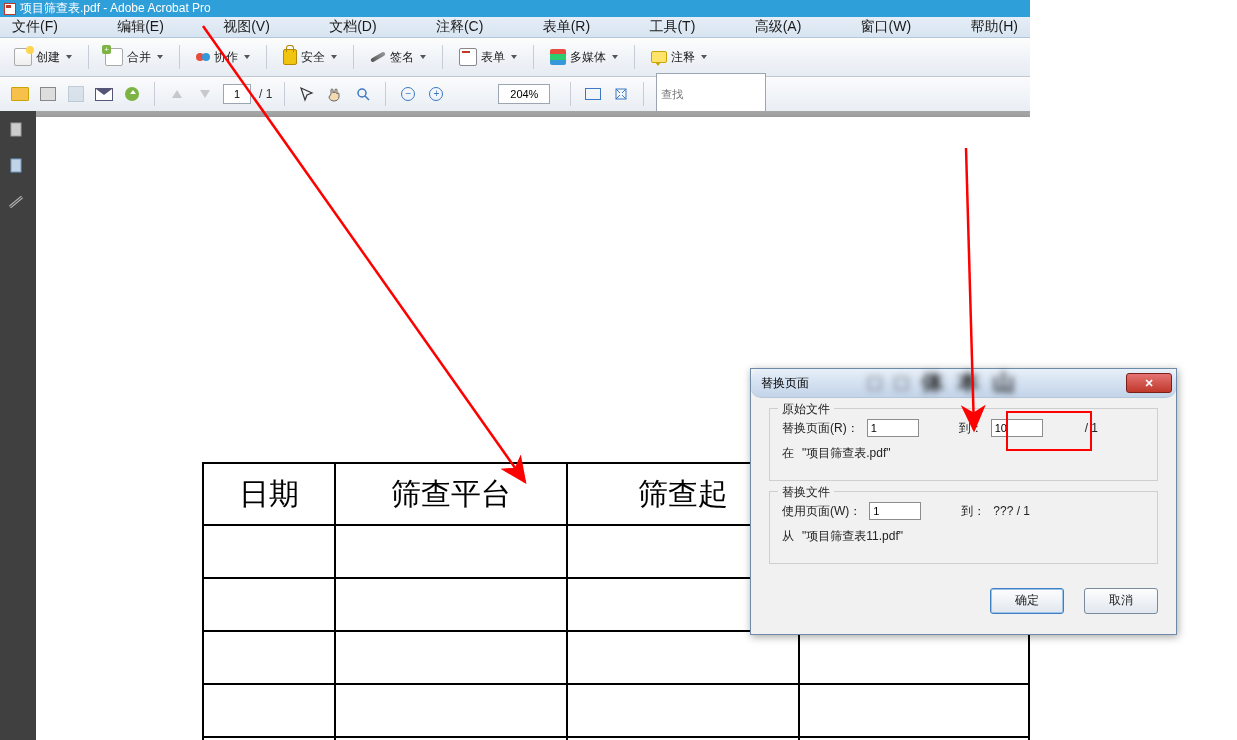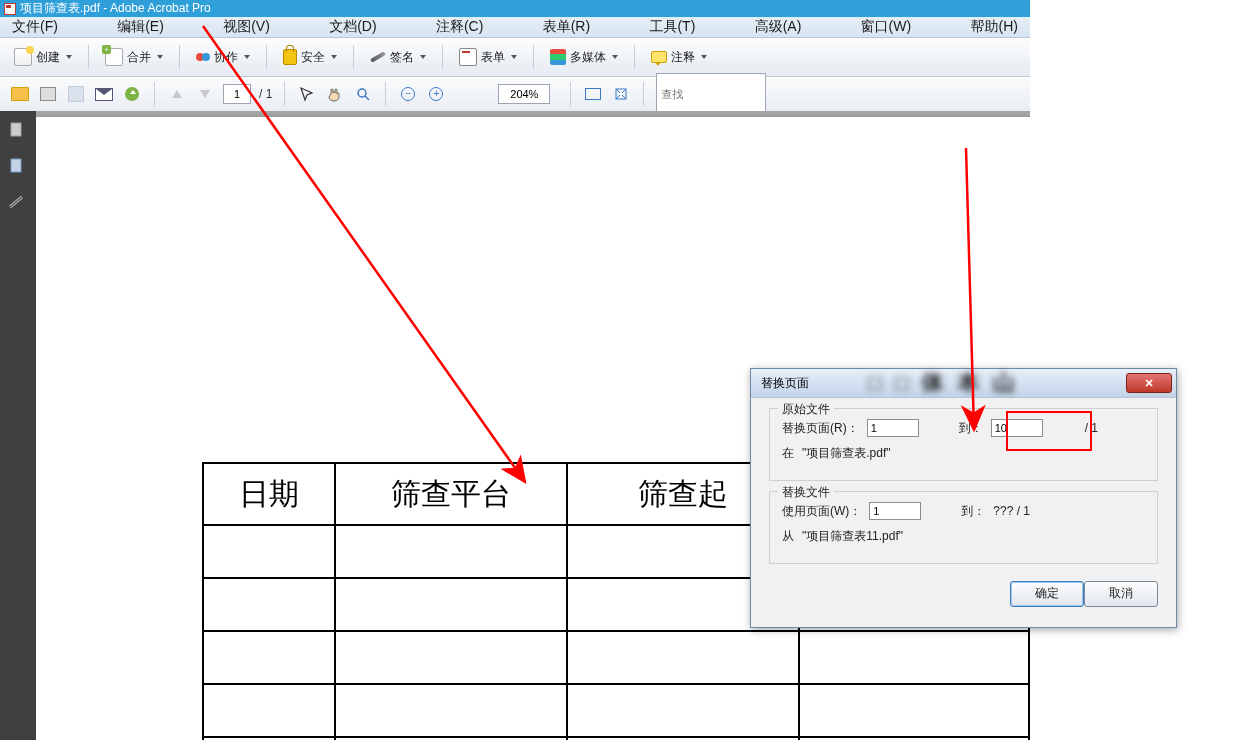--- a/index.html
+++ b/index.html
@@ -207,20 +207,21 @@
     font-size: 12px;
   }
   .dialog-title {
     height: 28px;
     background: linear-gradient(#e8eff8, #d4e1f1 50%, #c3d4e9);
     display: flex;
     align-items: center;
     justify-content: flex-end;
     padding: 0 4px 0 10px;
     border-bottom: 1px solid #b6c6da;
+    border-radius: 10px;
   }
   .dialog-title .blurtitle {
     font-weight: bold;
     color: #1a1a1a;
     filter: blur(3px);
     font-size: 22px;
     font-family: "SimSun", serif;
     letter-spacing: 4px;
     white-space: nowrap;
     overflow: hidden;
@@ -269,22 +270,22 @@
     padding: 0 3px;
   }
   .red-box {
     position: absolute;
     border: 2.5px solid #ff0000;
     pointer-events: none;
   }
   .dlg-buttons {
     display: flex;
     justify-content: flex-end;
-    gap: 0;
-    margin-top: 17px;
+    gap: 20px;
+    margin-top: 24px;
   }
   .dlg-btn {
     width: 72px; height: 24px;
     border: 1px solid #7a8a9d;
     background: linear-gradient(#fdfdfd, #e1e7ef);
     border-radius: 3px;
     font-size: 12px;
     text-align: center;
     line-height: 22px;
     cursor: default;

